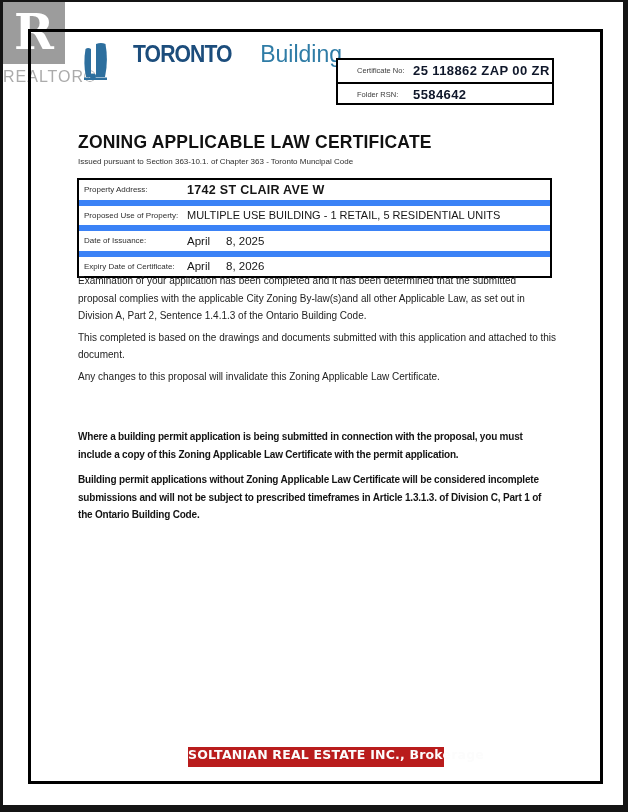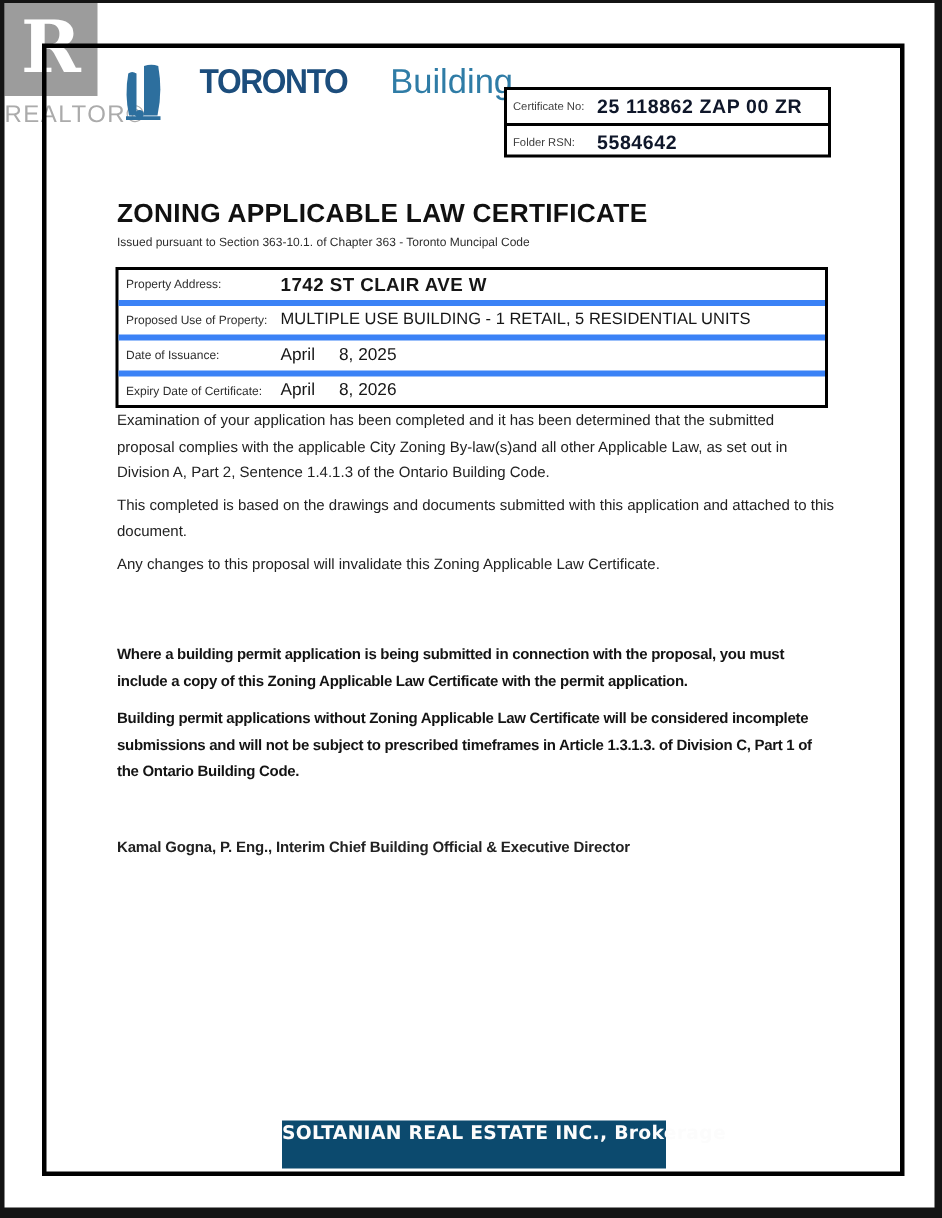--- a/index.html
+++ b/index.html
@@ -19,44 +19,44 @@
   .realtor-square{width:62px;height:62px;background:#9c9c9c;display:flex;align-items:center;justify-content:center;}
   .realtor-square span{color:#ffffff;font-family:"DejaVu Serif", serif;font-weight:bold;font-size:48px;line-height:1;transform:translateY(-1px);}
   .realtor-text{margin-top:4px;font-size:16px;color:#ababab;letter-spacing:1px;font-weight:400;}
   
   .tb-logo{position:absolute;left:82px;top:43px;height:42px;z-index:4;display:flex;align-items:flex-start;gap:20px;}
   .tb-icon{width:27px;height:38px;margin-right:4px;}
   .tb-bold{font-size:23px;font-weight:bold;color:#1c4d7c;letter-spacing:-1px;transform:scaleX(.92);transform-origin:left bottom;line-height:1;padding-bottom:3px;}
   .tb-reg{font-size:23px;font-weight:400;color:#2f7ca6;line-height:1;padding-bottom:3px;margin-left:0px;}
   
   .cert-box{position:absolute;left:336px;top:58px;width:218px;height:47px;border:2px solid #000;box-sizing:border-box;z-index:4;background:#fff;}
-  .cert-row{display:flex;align-items:center;height:21.5px;padding-left:4px;}
+  .cert-row{display:flex;align-items:center;height:21.5px;padding-left:19px;}
   .cert-row.first{border-bottom:2px solid #000;}
   .cert-label{width:56px;font-size:7.5px;color:#3c3c3c;}
   .cert-value{font-size:13px;font-weight:bold;color:#0f172a;letter-spacing:.4px;white-space:pre;}
   
   .title{position:absolute;left:78px;top:132px;font-size:17.5px;font-weight:bold;color:#111;letter-spacing:.2px;z-index:4;margin:0;}
   .subtitle{position:absolute;left:78px;top:157px;font-size:8px;color:#2e2e2e;z-index:4;}
   
   .prop-table{position:absolute;left:77px;top:178px;width:475px;border:2px solid #000;box-sizing:border-box;z-index:4;background:#fff;}
-  .prop-row{display:flex;align-items:center;height:19.5px;border-bottom:4px solid #3b82f6;}
+  .prop-row{display:flex;align-items:center;height:19.5px;border-bottom:6px solid #3b82f6;}
   .prop-row:last-child{border-bottom:none;}
   .prop-label{width:103px;padding-left:5px;font-size:8px;color:#2e2e2e;flex:none;}
   .prop-value{font-size:11px;color:#161616;white-space:pre;}
   .prop-row.r0 .prop-value{font-size:12.5px;font-weight:bold;letter-spacing:.3px;}
   .prop-row.r2 .prop-value,.prop-row.r3 .prop-value{font-size:11.5px;}
   
   .body-text{position:absolute;left:78px;top:272px;width:479px;font-size:10px;line-height:17.5px;color:#222;z-index:4;}
   .body-text p{margin:0 0 4px 0;}
   .body-text p.bp{font-weight:bold;letter-spacing:-.2px;color:#141414;}
   .body-text p.bp1{margin-top:43px;}
   .body-text p.bp2{margin-top:8px;}
   .body-text p.sig{margin-top:33px;font-weight:bold;letter-spacing:-.1px;}
   
-  .watermark{position:absolute;left:188px;top:747px;width:256px;height:32px;background:#0c4a6e;color:#fcfcfc;
+  .watermark{position:absolute;left:188px;top:747px;width:256px;height:20px;background:#b91c1c;color:#fcfcfc;
     font-family:"DejaVu Sans", sans-serif;font-size:12.5px;font-weight:600;text-align:center;line-height:16px;
     letter-spacing:.2px;white-space:nowrap;z-index:4;}
 </style>
 </head>
 <body>
 
 <div class="canvas">
 
   <div class="frame-top"></div>
   <div class="frame-left"></div>
@@ -115,18 +115,17 @@
       <span class="prop-value">April     8, 2026</span>
     </div>
   </div>
 
   <div class="body-text">
     <p class="p1">Examination of your application has been completed and it has been determined that the submitted proposal complies with the applicable City Zoning By-law(s)and all other Applicable Law, as set out in Division A, Part 2, Sentence 1.4.1.3 of the Ontario Building Code.</p>
     <p class="p2">This completed is based on the drawings and documents submitted with this application and attached to this document.</p>
     <p class="p3">Any changes to this proposal will invalidate this Zoning Applicable Law Certificate.</p>
     <p class="bp bp1">Where a building permit application is being submitted in connection with the proposal, you must include a copy of this Zoning Applicable Law Certificate with the permit application.</p>
     <p class="bp bp2">Building permit applications without Zoning Applicable Law Certificate will be considered incomplete submissions and will not be subject to prescribed timeframes in Article 1.3.1.3. of Division C, Part 1 of the Ontario Building Code.</p>
-    <p class="sig">Kamal Gogna, P. Eng., Interim Chief Building Official &amp; Executive Director</p>
   </div>
 
   <div class="watermark">SOLTANIAN REAL ESTATE INC., Brokerage</div>
 
 </div>
 
 </body></html>

